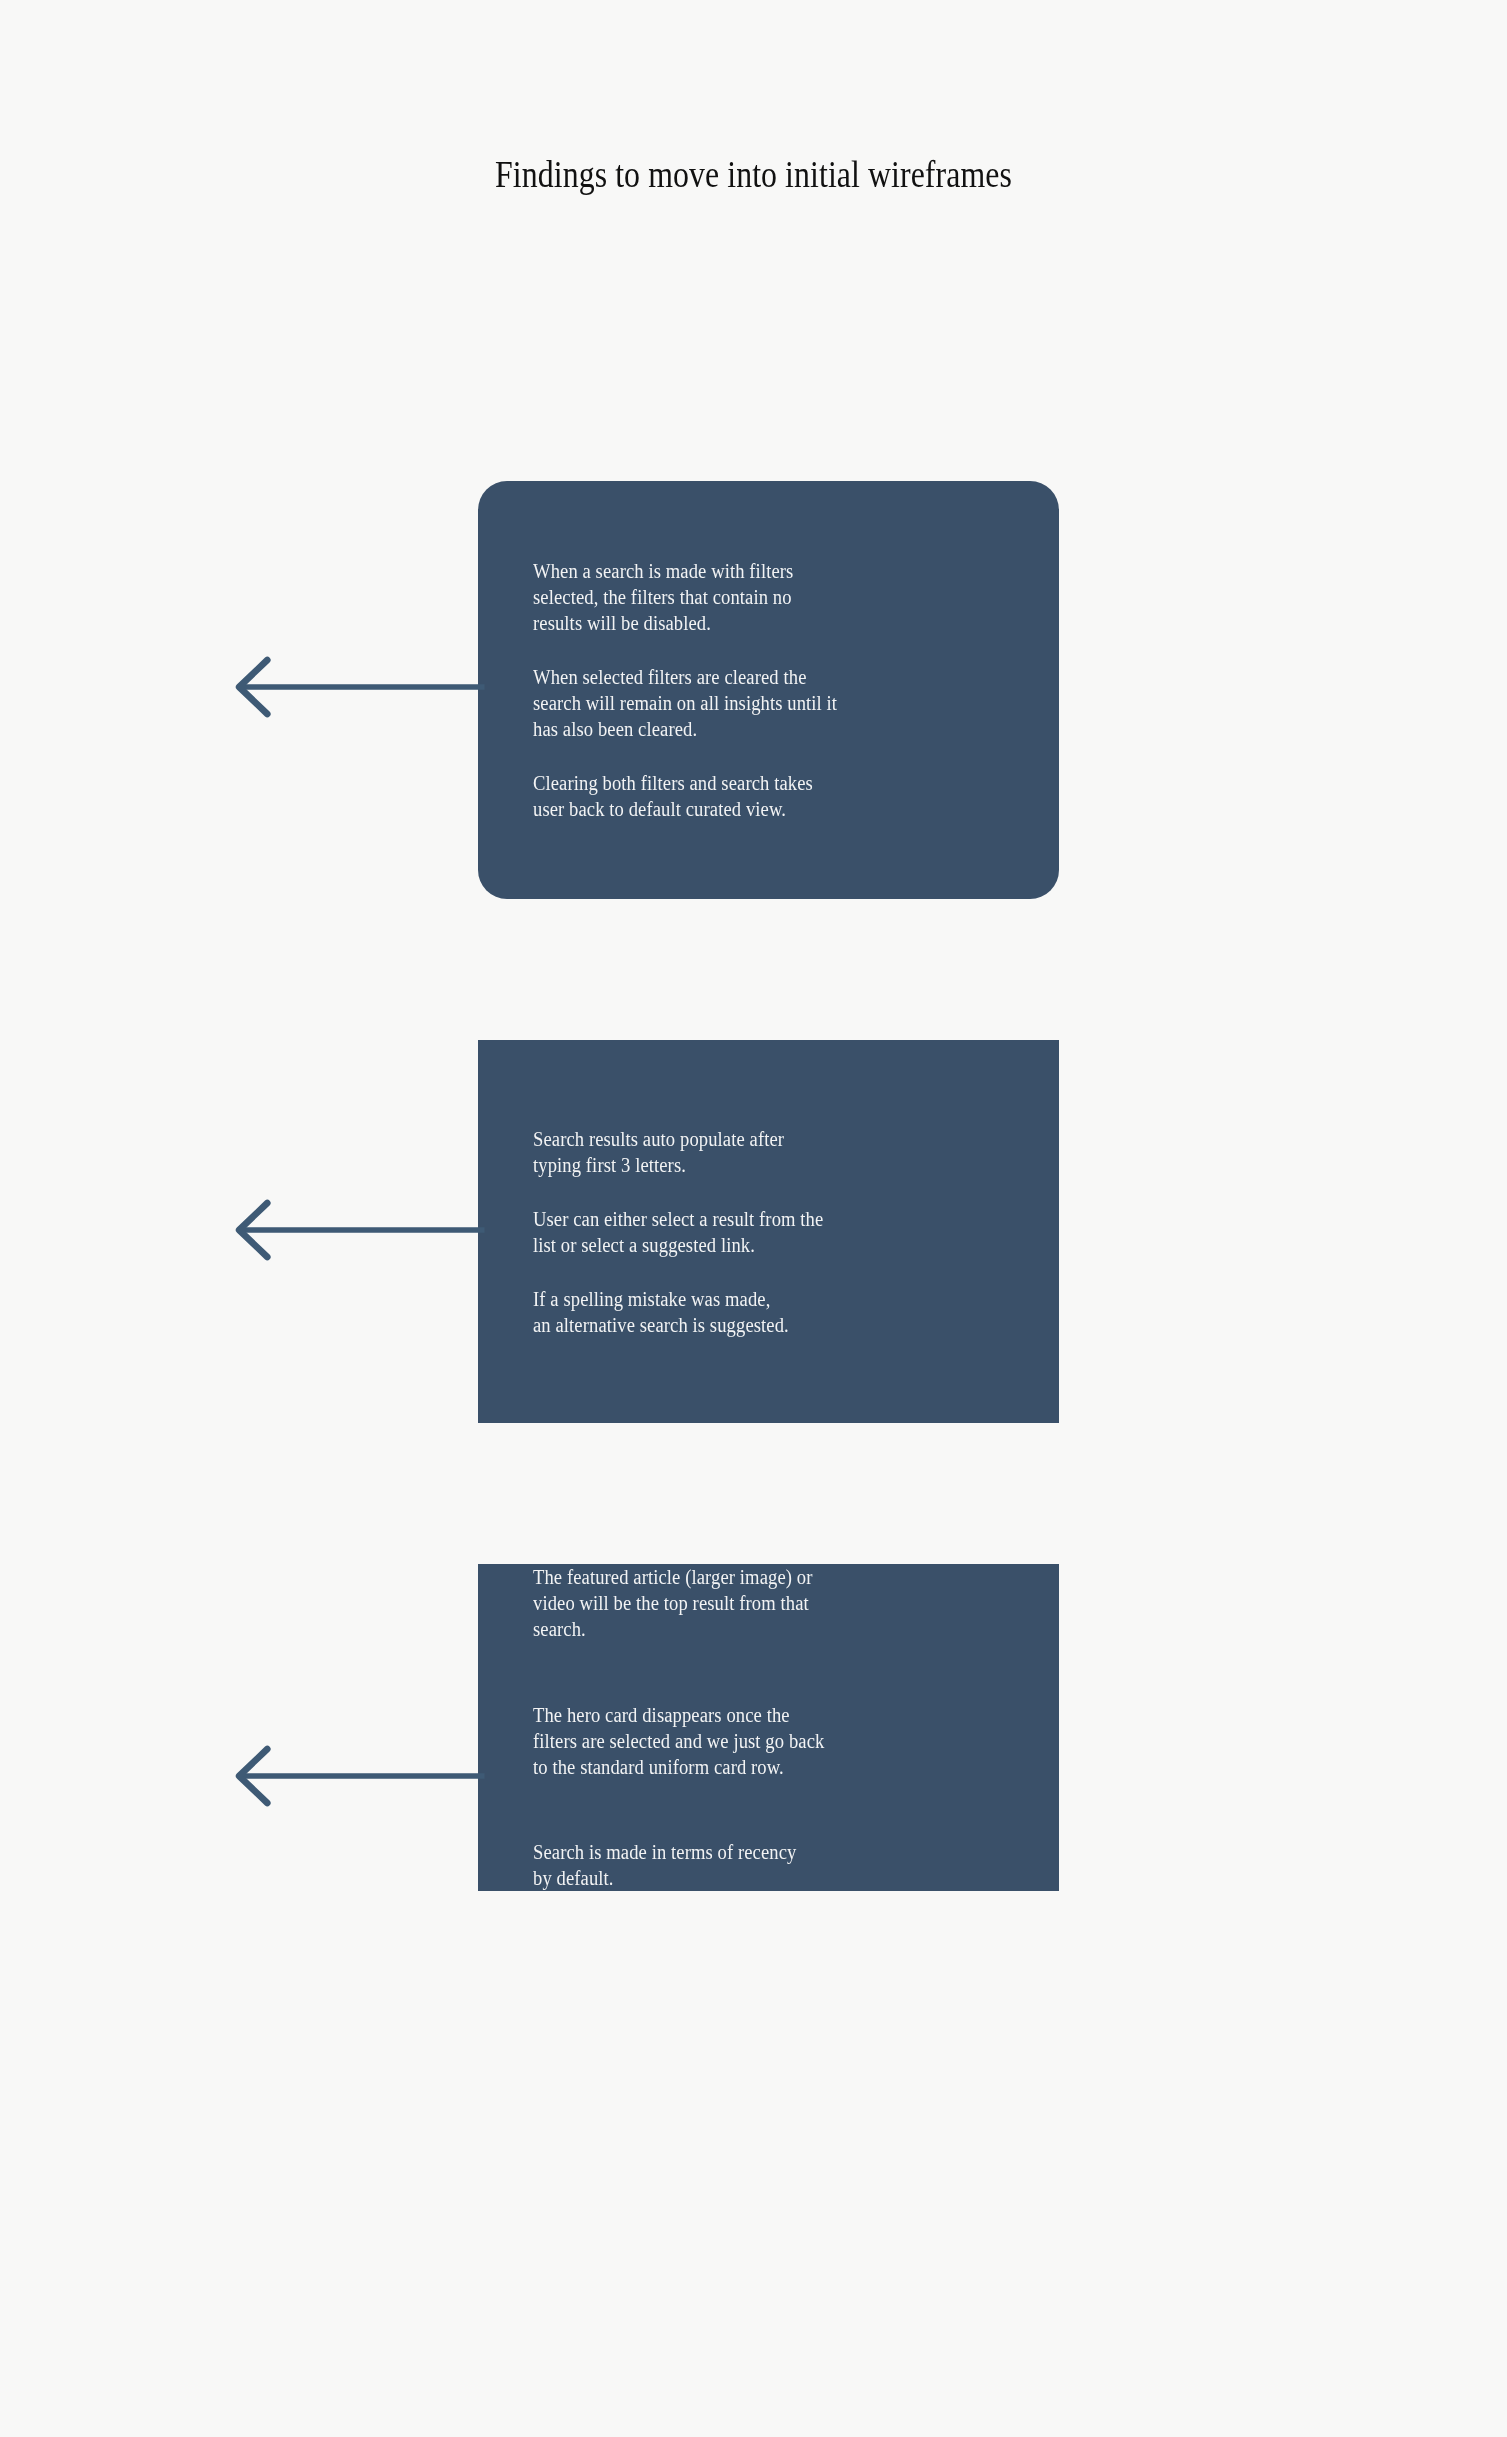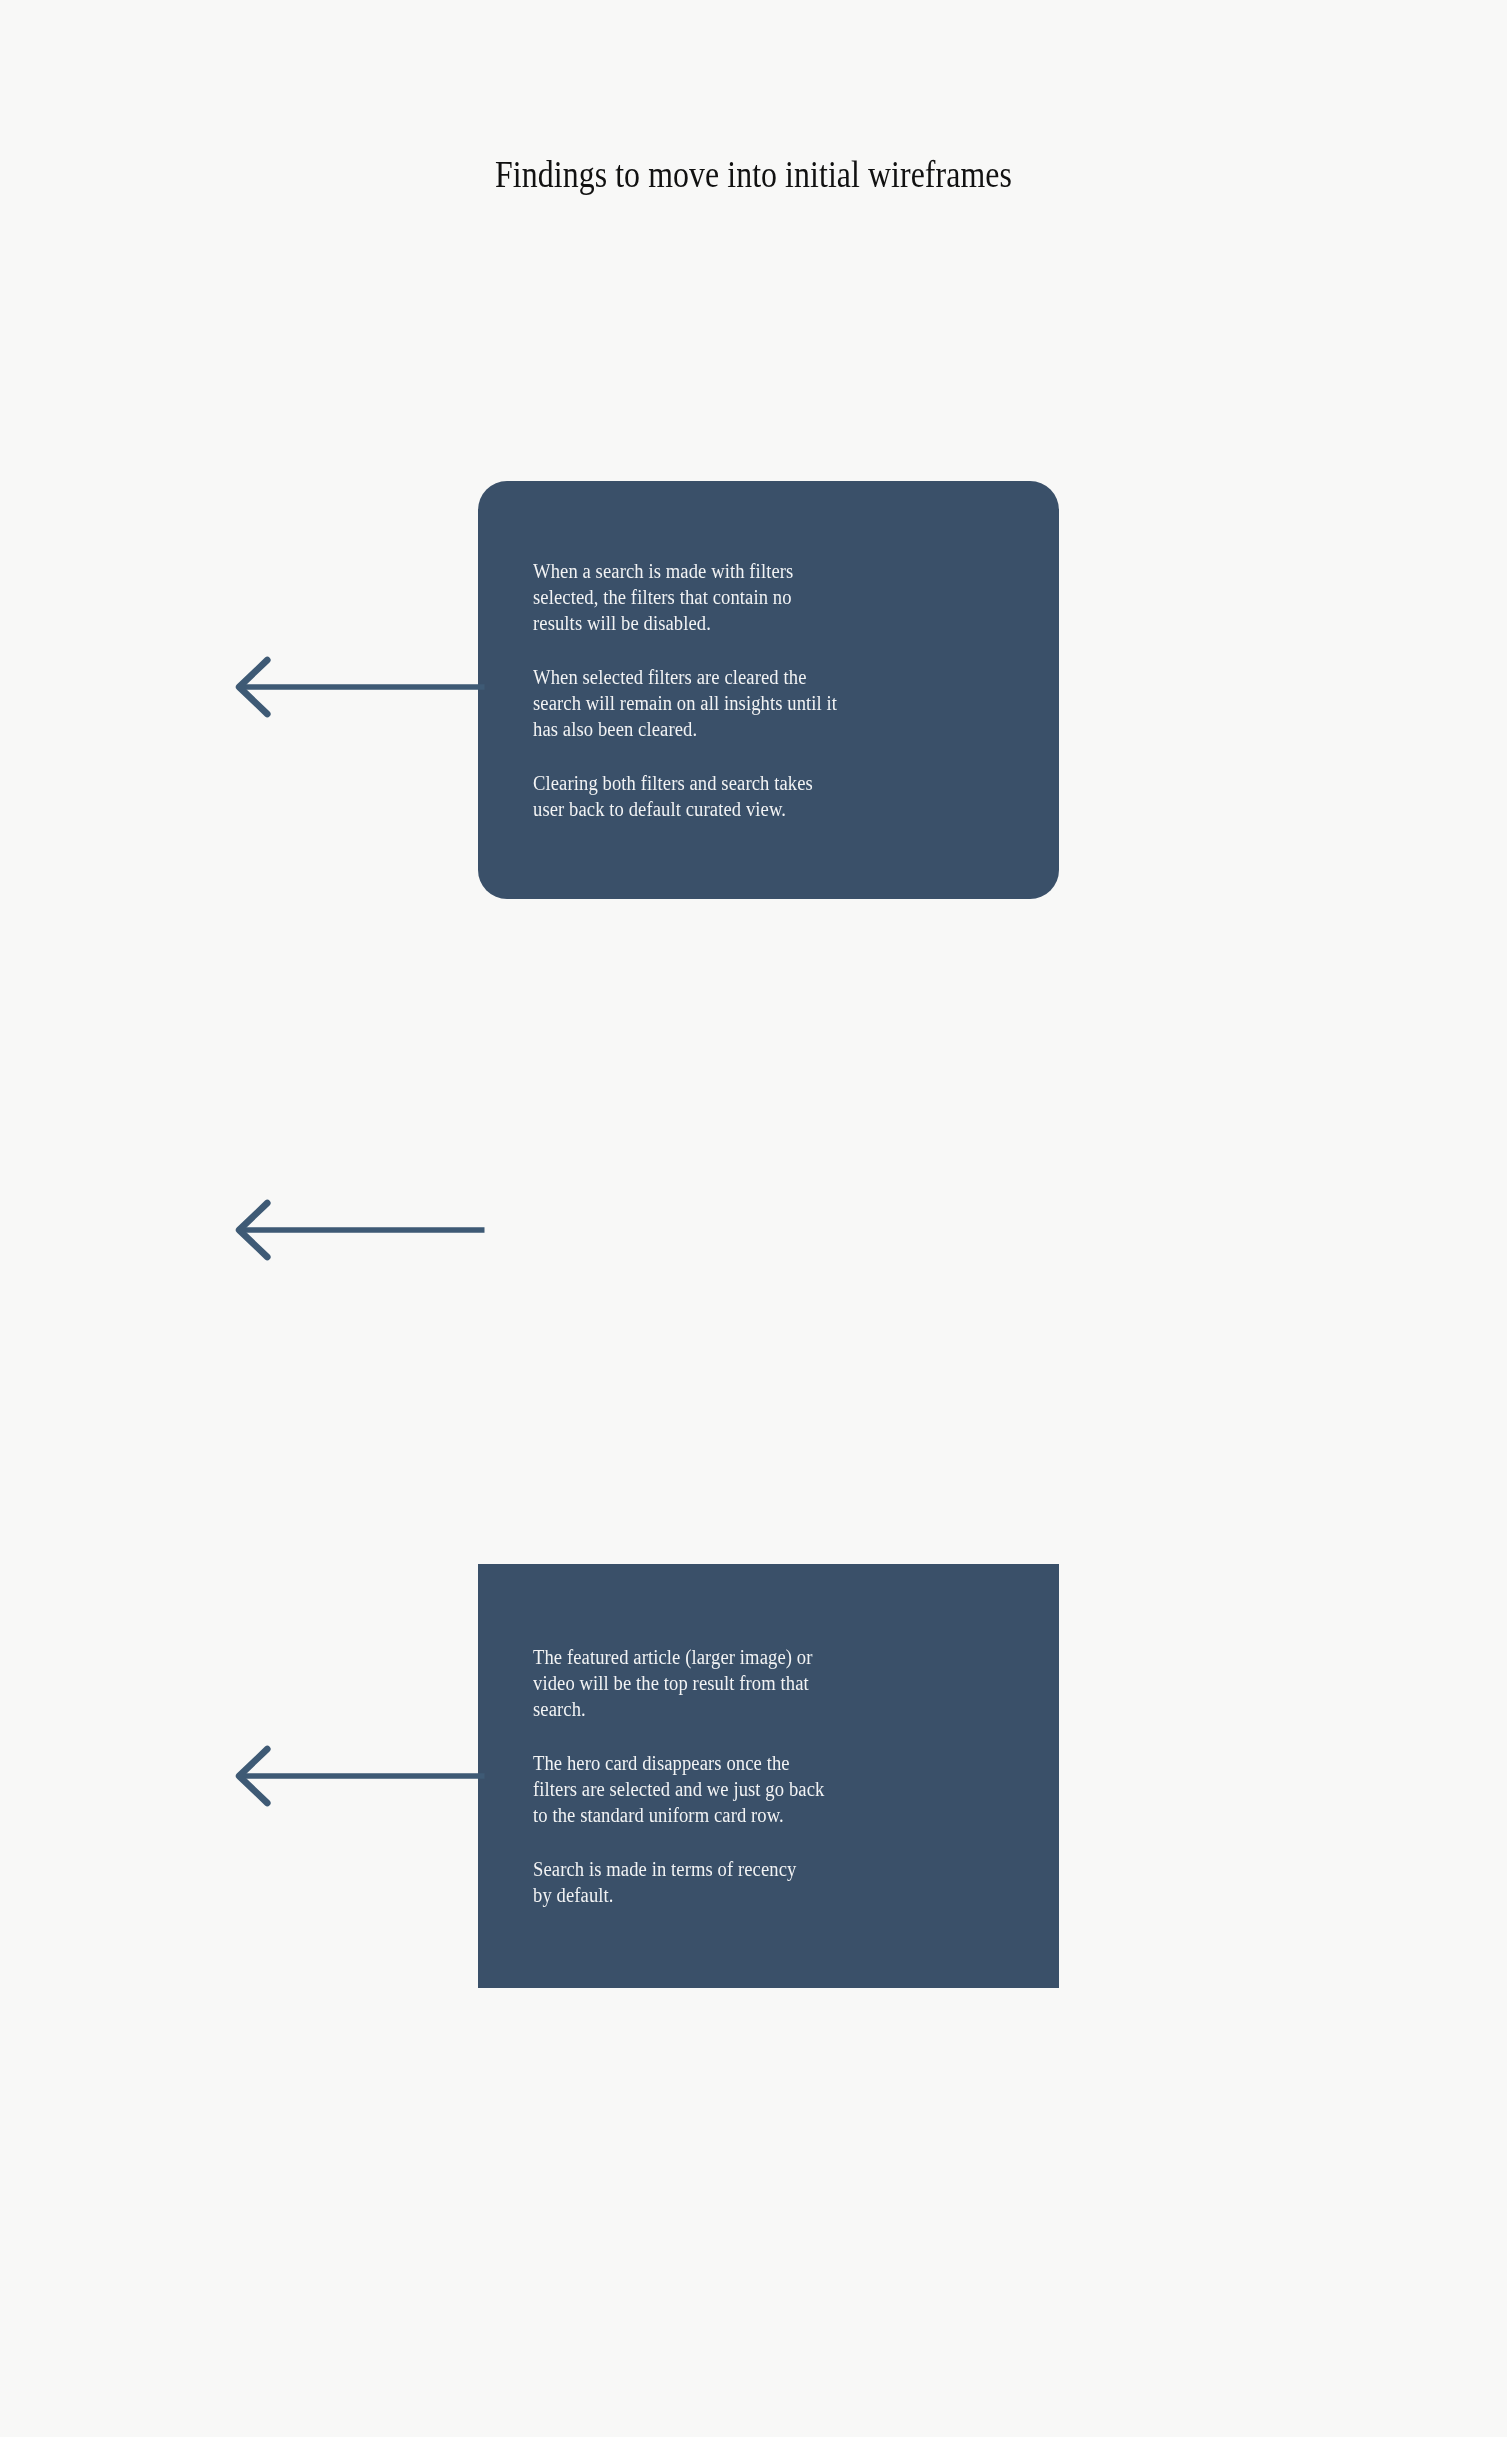--- a/index.html
+++ b/index.html
@@ -49,21 +49,21 @@
     background: #3a5069;
     box-sizing: border-box;
     padding-left: 55px;
     padding-right: 24px;
     display: flex;
     flex-direction: column;
     justify-content: center;
   }
   #card-1 { top: 481px;  height: 418px; border-radius: 29px; }
   #card-2 { top: 1040px; height: 383px; }
-  #card-3 { top: 1564px; height: 424px; }
+  #card-3 { top: 1564px; height: 327px; justify-content: space-between; }
 
   .note-para {
     color: #f2f3f4;
     font-family: "Liberation Serif", "DejaVu Serif", serif;
     font-size: 20px;
     line-height: 1.30;
     letter-spacing: 0.1px;
     transform: scaleX(0.93);
     transform-origin: 0 50%;
     white-space: pre-line;
@@ -104,20 +104,28 @@
 user back to default curated view.</p>
   </div>
 
   <div class="flow-arrow" id="arrow-1">
     <svg width="256" height="72" viewBox="0 0 425 120" fill="none" xmlns="http://www.w3.org/2000/svg">
       <line x1="18" y1="60" x2="425" y2="60" stroke="#3e5a75" stroke-width="9"></line>
       <path d="M 63 15 L 16 60 L 63 105" stroke="#3e5a75" stroke-width="11" stroke-linecap="round" stroke-linejoin="round" fill="none"></path>
     </svg>
   </div>
 
+  <div class="note-card" id="card-2">
+    <p class="note-para">Search results auto populate after
+typing first 3 letters.</p>
+    <p class="note-para">User can either select a result from the
+list or select a suggested link.</p>
+    <p class="note-para">If a spelling mistake was made,
+an alternative search is suggested.</p>
+  </div>
 
   <div class="flow-arrow" id="arrow-2">
     <svg width="256" height="72" viewBox="0 0 425 120" fill="none" xmlns="http://www.w3.org/2000/svg">
       <line x1="18" y1="60" x2="425" y2="60" stroke="#3e5a75" stroke-width="9"></line>
       <path d="M 63 15 L 16 60 L 63 105" stroke="#3e5a75" stroke-width="11" stroke-linecap="round" stroke-linejoin="round" fill="none"></path>
     </svg>
   </div>
 
   <div class="note-card" id="card-3">
     <p class="note-para">The featured article (larger image) or

